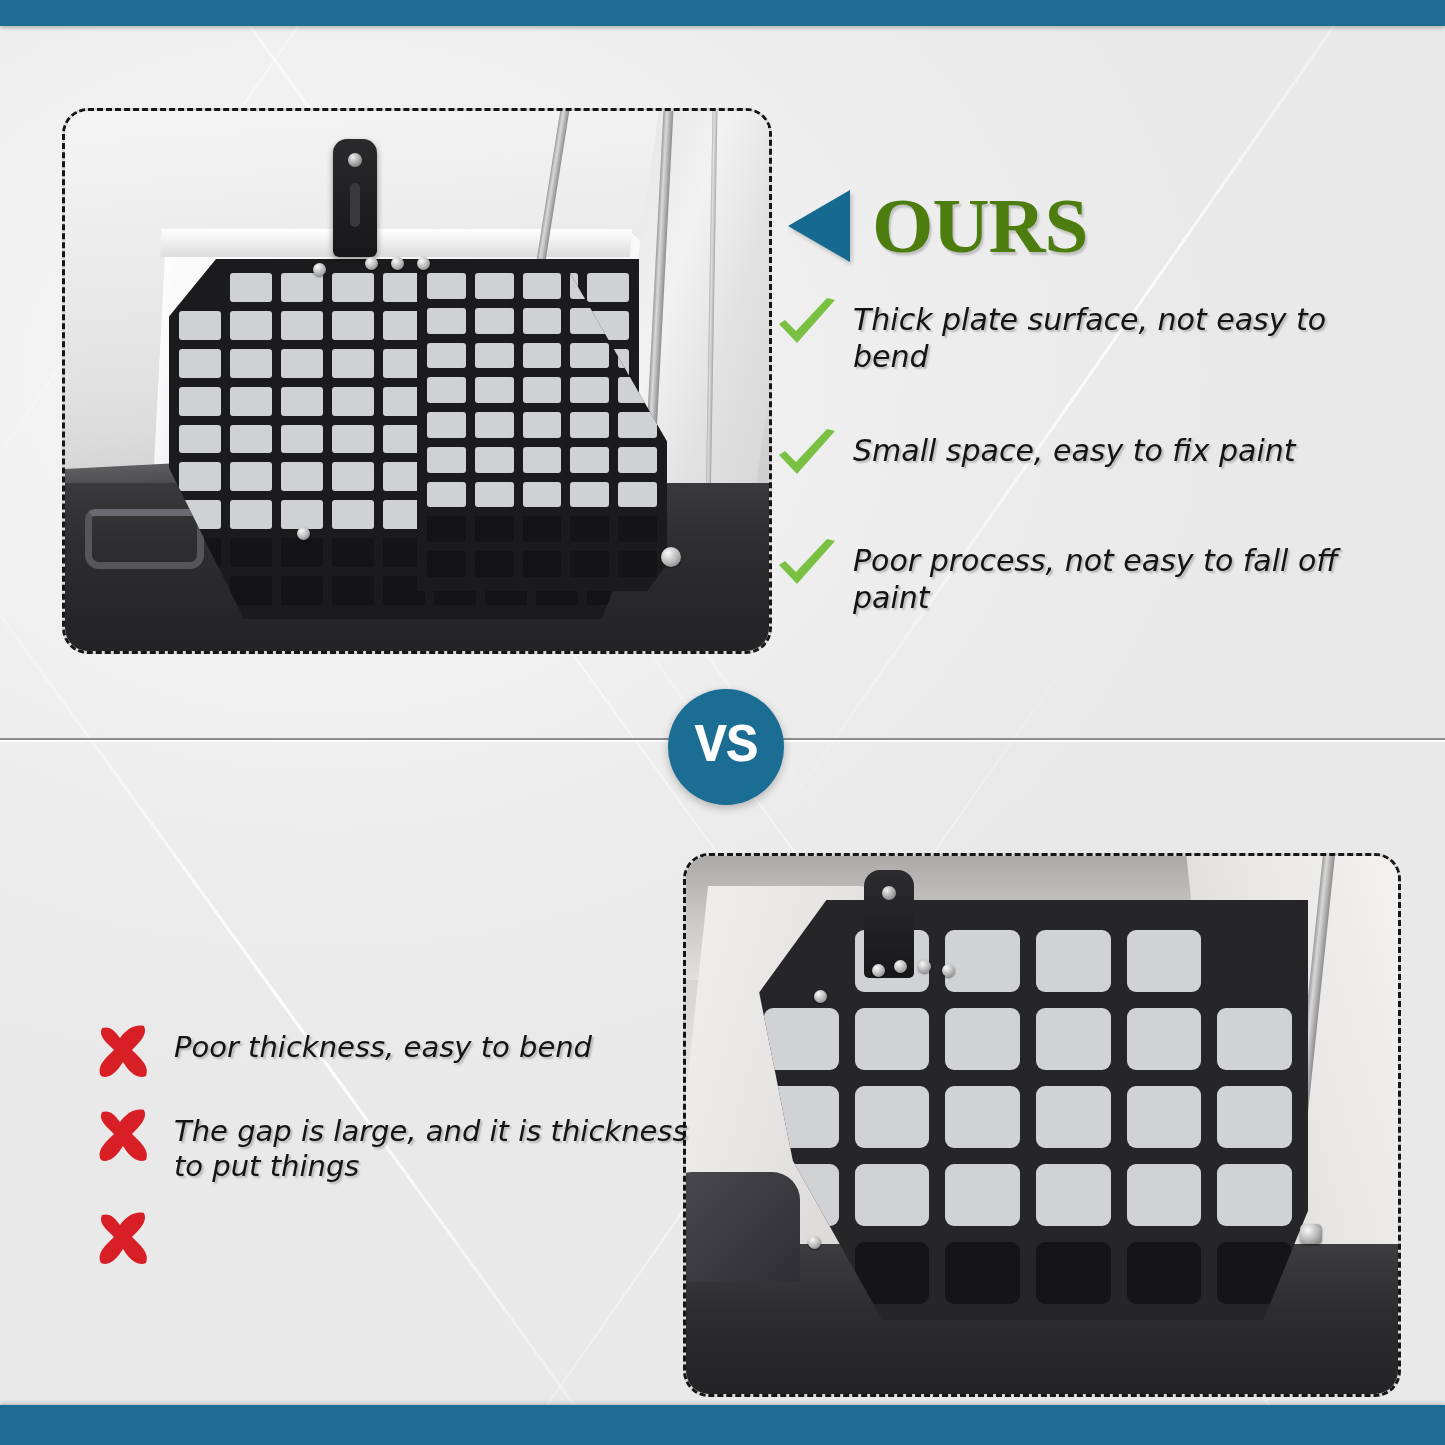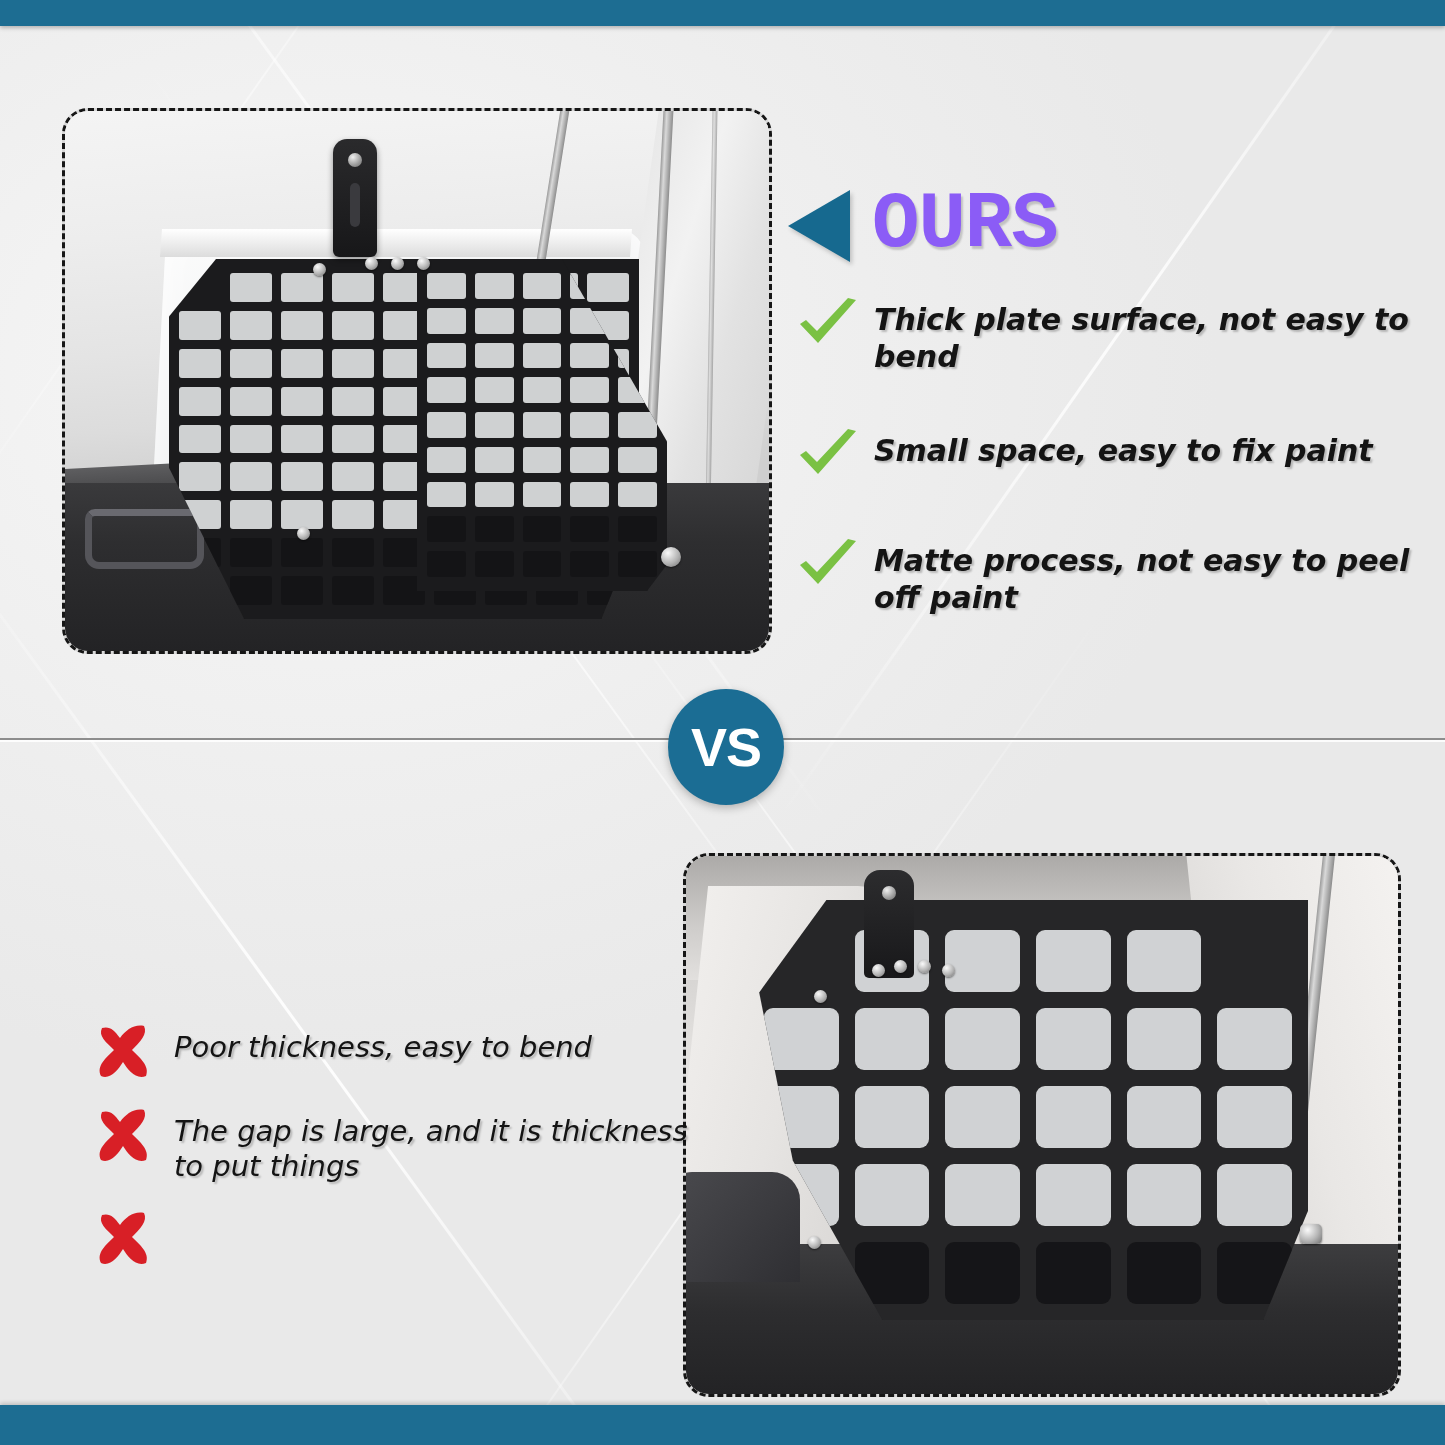--- a/index.html
+++ b/index.html
@@ -313,25 +313,25 @@
   .hdr-ours { left: 788px; top: 186px; }
   .arrow-left {
     width: 0; height: 0;
     border-top: 36px solid transparent;
     border-bottom: 36px solid transparent;
     border-right: 62px solid #16698f;
     margin-right: 22px;
     filter: drop-shadow(2px 3px 2px rgba(0,0,0,.2));
   }
   .title-ours {
-    font-family: Liberation Mono, monospace;
+    font-family: Liberation Serif, serif;
     font-weight: 700;
     font-size: 79px;
     letter-spacing: -1px;
-    color: #8b5cf6;
+    color: #4d7c0f;
     line-height: 1;
     text-shadow: 2px 3px 2px rgba(0,0,0,.18);
   }
 
   
   .hdr-others { left: 306px; top: 908px; }
   .title-others {
     font-family: "DejaVu Sans", sans-serif;
     font-weight: 700;
     font-size: 74px;
@@ -347,21 +347,21 @@
     border-left: 62px solid #0b0b0b;
     margin-left: 14px;
     filter: drop-shadow(2px 3px 2px rgba(0,0,0,.2));
   }
 
   
   .bullets {
     position: absolute;
     z-index: 20;
   }
-  .bullets-ours   { left: 796px; top: 296px; width: 620px; font-weight: bold; }
+  .bullets-ours   { left: 775px; top: 296px; width: 620px; }
   .bullets-others { left: 96px;  top: 1000px; width: 600px; margin-top: 24px; }
 
   .bullet {
     display: flex;
     align-items: flex-start;
   }
   .bullets-ours .bullet   { margin-bottom: 52px; }
   .bullets-others .bullet { margin-bottom: 26px; }
 
   .mark {
@@ -393,21 +393,21 @@
     height: 116px;
     border-radius: 50%;
     background: #1b6d94;
     z-index: 30;
     display: flex;
     align-items: center;
     justify-content: center;
     box-shadow: 0 3px 8px rgba(0,0,0,.25);
   }
   .vs span {
-    font-family: Liberation Sans, sans-serif;
+    font-family: Liberation Mono, monospace;
     font-weight: 700;
     font-size: 54px;
     color: #ffffff;
     letter-spacing: -1px;
     line-height: 1;
   }
 </style>
 </head>
 <body>
 
@@ -612,21 +612,21 @@
       </span>
       <span class="btext">Small space, easy to fix paint</span>
     </div>
 
     <div class="bullet">
       <span class="mark">
         <svg width="64" height="58" viewBox="0 0 64 58">
           <path d="M4 28 L22 47 L60 4 L52 2 L21 35 L10 24 Z" fill="#7ac143"></path>
         </svg>
       </span>
-      <span class="btext">Matte process, not easy to peel off paint</span>
+      <span class="btext">Poor process, not easy to fall off paint</span>
     </div>
 
   </div>
 
   <div class="vs">
     <span>VS</span>
   </div>
 
 
   <div class="bullets bullets-others">

